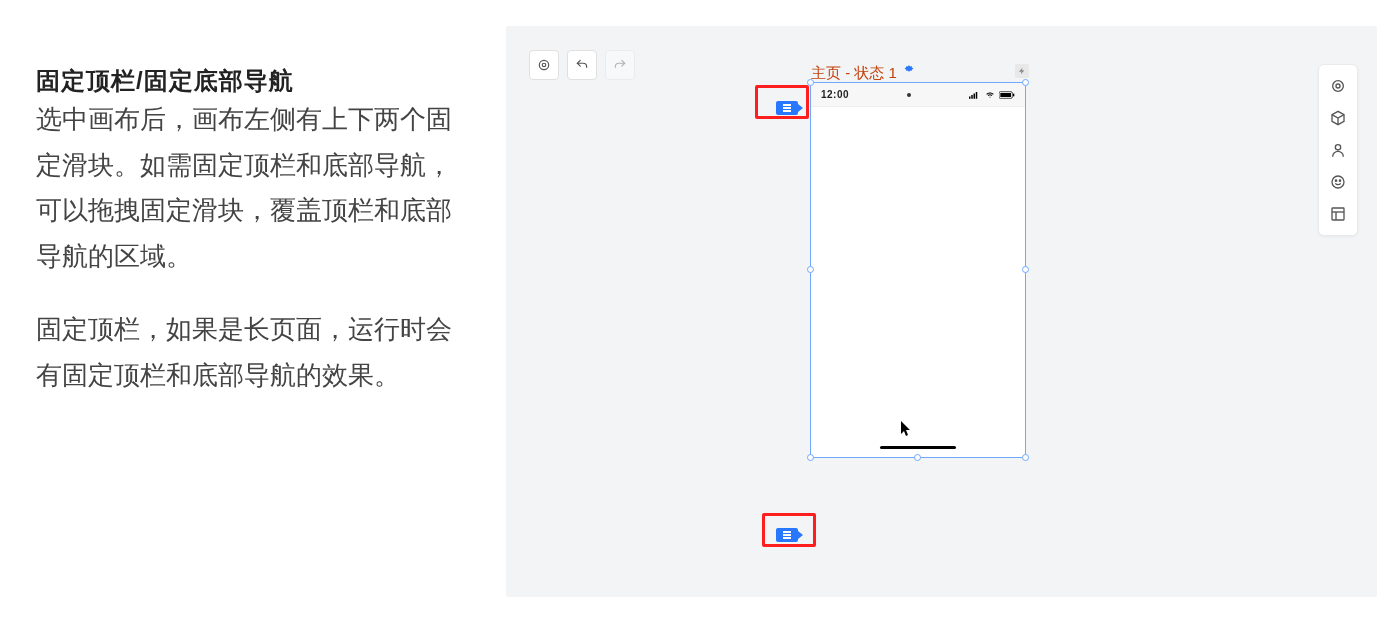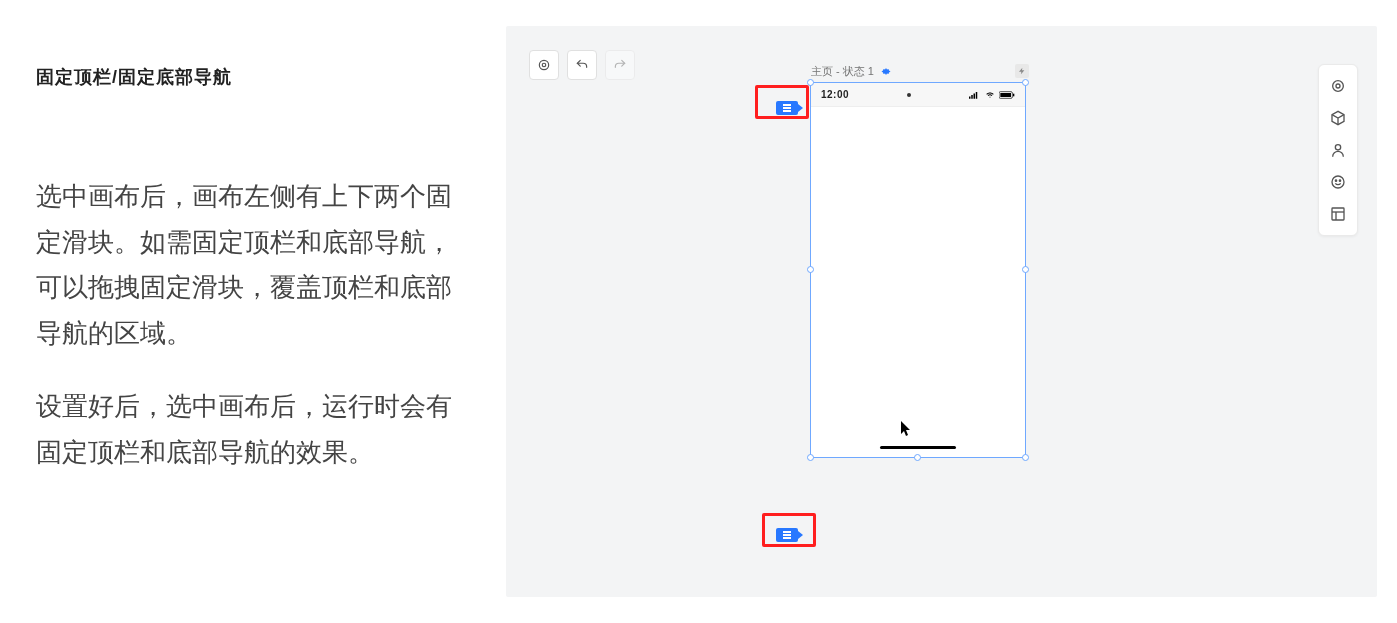--- a/index.html
+++ b/index.html
@@ -11,24 +11,23 @@
       position: relative;
       overflow: hidden;
     }
     .left-panel {
       position: absolute;
       left: 36px;
       top: 65px;
       width: 420px;
     }
     .doc-title {
-      font-size: 18px;
+      font-size: 24px;
       font-weight: 700;
       color: #222;
-      margin-bottom: 85px;
       letter-spacing: 1px;
     }
     .doc-paragraph {
       font-size: 26px;
       color: #444;
       line-height: 1.75;
       margin-bottom: 28px;
     }
     .editor-panel {
       position: absolute;
@@ -59,24 +58,24 @@
     }
     .tool-disabled {
       opacity: 0.4;
       cursor: default;
     }
     .canvas-label {
       position: absolute;
       left: 305px;
       top: 38px;
       display: flex;
-      align-items: flex-end;
+      align-items: flex-start;
       gap: 6px;
-      font-size: 11px;
-      color: #737373;
+      font-size: 15px;
+      color: #c2410c;
     }
     .blue-hex {
       width: 12px;
       height: 12px;
       display: inline-flex;
       align-items: center;
       justify-content: center;
     }
     .device-frame {
       position: absolute;
@@ -200,21 +199,21 @@
       top: 395px;
       pointer-events: none;
     }
   </style>
 </head>
 <body>
 
 <div class="left-panel">
   <h1 class="doc-title">固定顶栏/固定底部导航</h1>
   <p class="doc-paragraph">选中画布后，画布左侧有上下两个固定滑块。如需固定顶栏和底部导航，可以拖拽固定滑块，覆盖顶栏和底部导航的区域。</p>
-  <p class="doc-paragraph">设置好后，选中画布后，运行时会有固定顶栏和底部导航的效果。</p>
+  <p class="doc-paragraph">固定顶栏，如果是长页面，运行时会有固定顶栏和底部导航的效果。</p>
 </div>
 
 <div class="editor-panel">
 
   <div class="toolbar">
     <div class="tool-btn">
       <svg width="14" height="14" viewBox="0 0 24 24" fill="none" stroke="#555" stroke-width="2">
           <circle cx="12" cy="12" r="8"></circle>
           <circle cx="12" cy="12" r="3"></circle>
         </svg>

